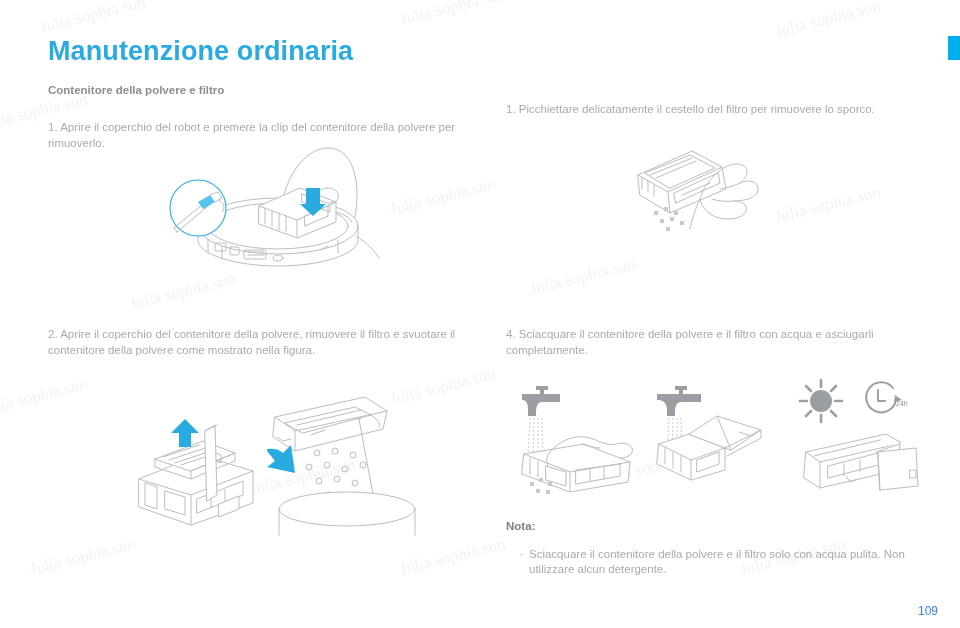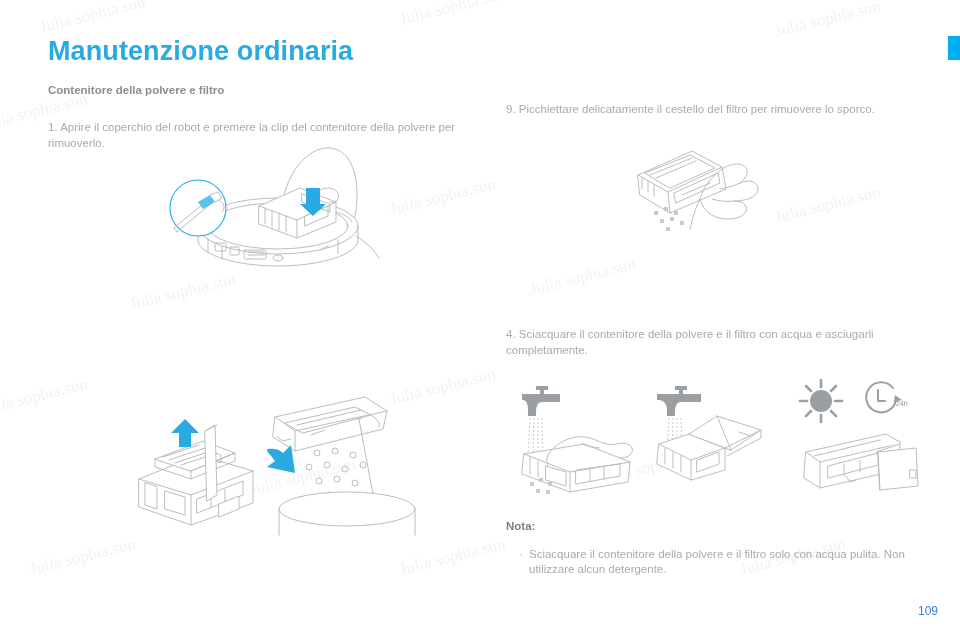--- a/index.html
+++ b/index.html
@@ -99,22 +99,23 @@
     <div class="wm" style="left:740px;top:560px;">Julia sophia.sun</div>
   </div>
 
   <div class="edge-tab"></div>
 
   <div class="title">Manutenzione ordinaria</div>
   <div class="subhead">Contenitore della polvere e filtro</div>
 
   <div class="txt" style="left:48px;top:120px;width:440px;">1. Aprire il coperchio del robot e premere la clip del contenitore della polvere per rimuoverlo.</div>
 
-
-  <div class="txt" style="left:506px;top:102px;width:440px;">9. Picchiettare delicatamente il cestello del filtro per rimuovere lo sporco.</div>
+  <div class="txt" style="left:48px;top:327px;width:440px;">2. Aprire il coperchio del contenitore della polvere, rimuovere il filtro e svuotare il contenitore della polvere come mostrato nella figura.</div>
+
+  <div class="txt" style="left:506px;top:102px;width:440px;">1. Picchiettare delicatamente il cestello del filtro per rimuovere lo sporco.</div>
 
   <div class="txt" style="left:506px;top:327px;width:440px;">4. Sciacquare il contenitore della polvere e il filtro con acqua e asciugarli completamente.</div>
 
 
   <div class="txt" style="left:506px;top:519px;width:448px;">
     <div style="font-weight:700;color:#7d8185;">Nota:</div>
     <ul class="note-list">
       <li>Sciacquare il contenitore della polvere e il filtro solo con acqua pulita. Non utilizzare alcun detergente.</li>
     </ul>
   </div>

